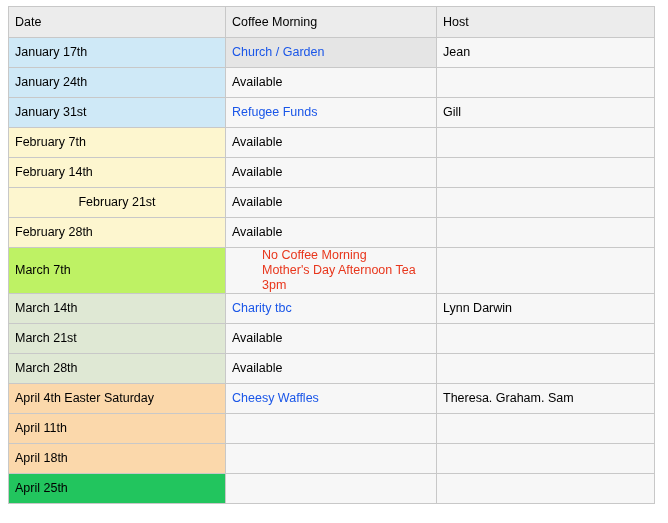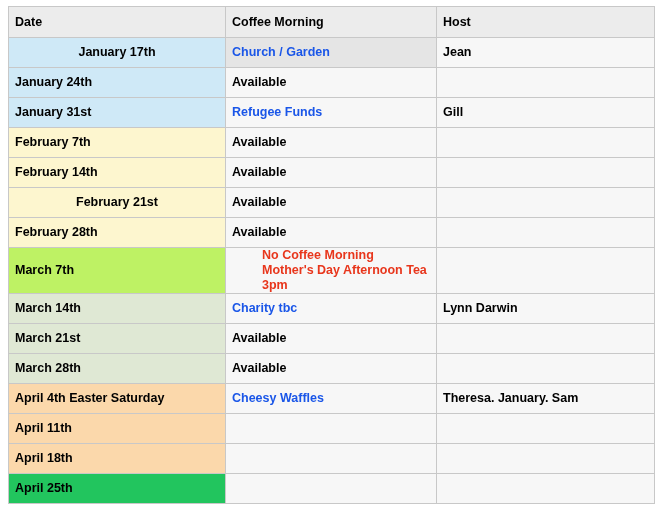--- a/index.html
+++ b/index.html
@@ -22,21 +22,21 @@
   #schedule-table col.col-date { width: 217px; }
   #schedule-table col.col-event { width: 211px; }
   #schedule-table col.col-host { width: 218px; }
 
   #schedule-table th,
   #schedule-table td {
     border: 1px solid #c8c8c8;
     height: 30px;
     padding: 0 6px;
     font-size: 12.5px;
-    font-weight: bold;
+    font-weight: normal;
     text-align: left;
     vertical-align: middle;
     color: #000000;
     line-height: 15px;
     box-sizing: border-box;
   }
   #schedule-table thead th {
     background: #ececec;
     height: 31px;
   }
@@ -58,21 +58,21 @@
   </colgroup>
   <thead>
     <tr>
       <th>Date</th>
       <th>Coffee Morning</th>
       <th>Host</th>
     </tr>
   </thead>
   <tbody id="table-body">
       <tr>
-        <td class="cell-date" style="background: rgb(207, 233, 247); text-align: center;">January 17th</td>
+        <td class="cell-date" style="background: rgb(207, 233, 247);">January 17th</td>
         <td class="" style="background: #e5e5e5;"><span class="event-link">Church / Garden</span></td>
         <td class="" style="background: rgb(247, 247, 247);">Jean</td>
       </tr>
       <tr>
         <td class="cell-date" style="background: rgb(207, 233, 247);">January 24th</td>
         <td class="" style="background: rgb(247, 247, 247);"><span class="event-plain">Available</span></td>
         <td class="" style="background: rgb(247, 247, 247);"></td>
       </tr>
       <tr>
         <td class="cell-date" style="background: rgb(207, 233, 247);">January 31st</td>
@@ -115,21 +115,21 @@
         <td class="" style="background: rgb(247, 247, 247);"></td>
       </tr>
       <tr>
         <td class="cell-date" style="background: rgb(223, 232, 212);">March 28th</td>
         <td class="" style="background: rgb(247, 247, 247);"><span class="event-plain">Available</span></td>
         <td class="" style="background: rgb(247, 247, 247);"></td>
       </tr>
       <tr>
         <td class="cell-date" style="background: rgb(251, 216, 171);">April 4th Easter Saturday</td>
         <td class="" style="background: rgb(247, 247, 247);"><span class="event-link">Cheesy Waffles</span></td>
-        <td class="" style="background: rgb(247, 247, 247);">Theresa. January. Sam</td>
+        <td class="" style="background: rgb(247, 247, 247);">Theresa. Graham. Sam</td>
       </tr>
       <tr>
         <td class="cell-date" style="background: rgb(251, 216, 171);">April 11th</td>
         <td class="" style="background: rgb(247, 247, 247);"><span class="event-plain"></span></td>
         <td class="" style="background: rgb(247, 247, 247);"></td>
       </tr>
       <tr>
         <td class="cell-date" style="background: rgb(251, 216, 171);">April 18th</td>
         <td class="" style="background: rgb(247, 247, 247);"><span class="event-plain"></span></td>
         <td class="" style="background: rgb(247, 247, 247);"></td>

